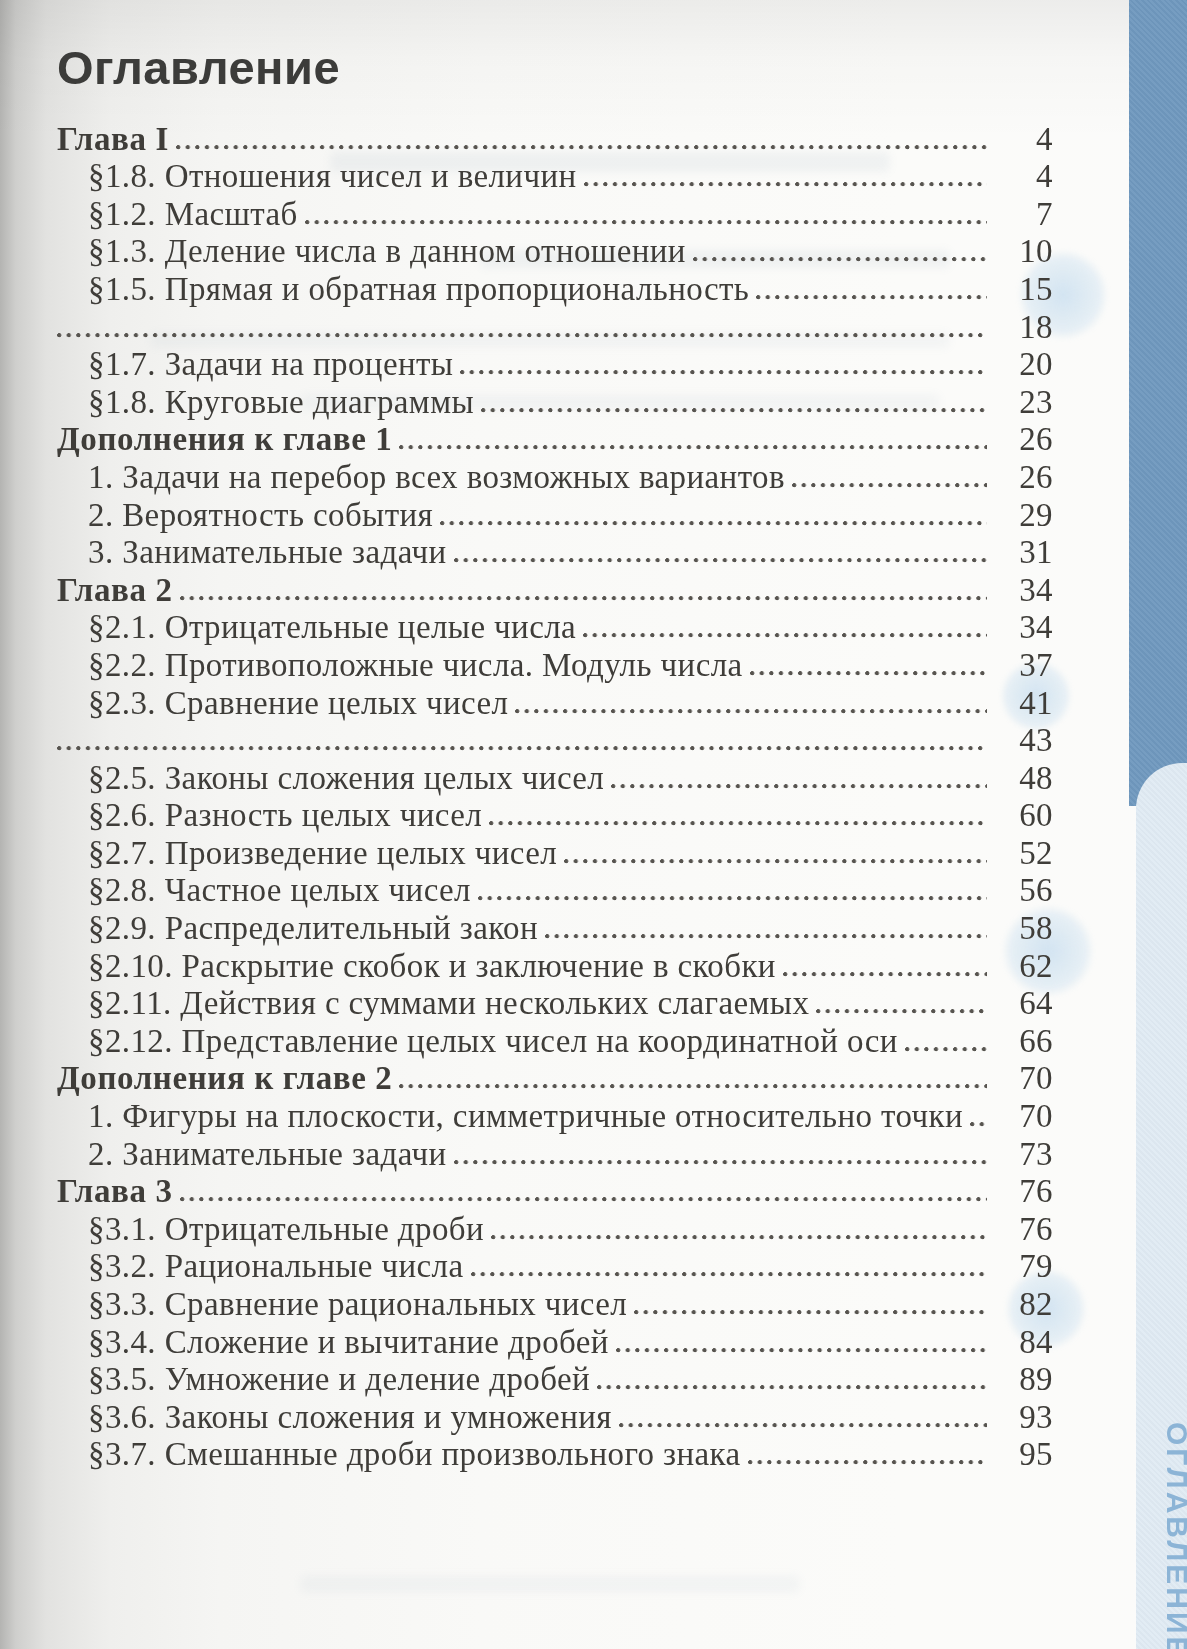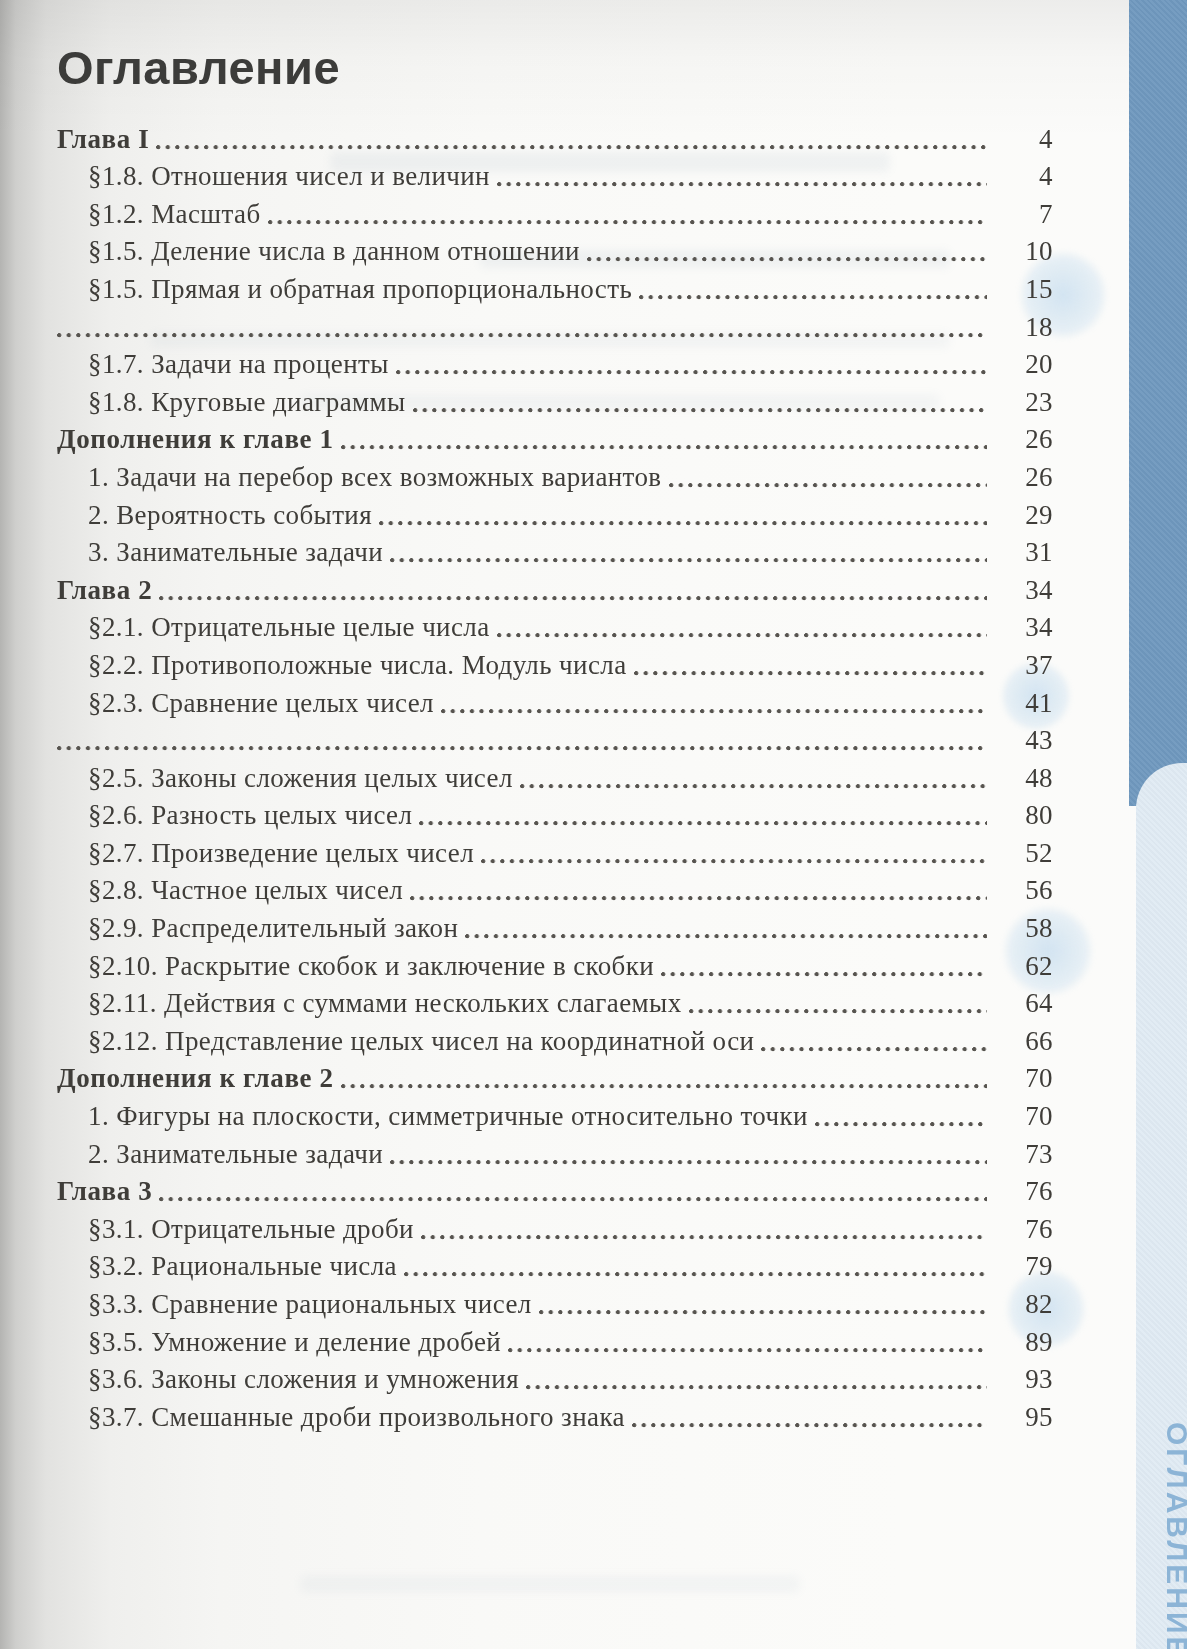--- a/index.html
+++ b/index.html
@@ -58,21 +58,21 @@
     font-weight:bold; font-size:47px; letter-spacing:0.5px;
     color:#3c3c3a;
   }
 
   
   .toc-list { position:absolute; left:57px; top:118px; width:996px; }
   .toc-group + .toc-group { margin-top:0; }
   .toc-row {
     display:flex; align-items:flex-end;
     height:37.6px;
-    font-size:27px; line-height:34px;
+    font-size:33px; line-height:34px;
     letter-spacing:0.4px;
   }
   .toc-row.chapter .toc-label { font-weight:bold; letter-spacing:0.6px; }
   .toc-row.sub .toc-label { padding-left:31px; }
   .toc-label { white-space:nowrap; padding-right:7px; }
   .toc-dots {
     flex:1 1 auto; min-width:18px;
     height:12px; margin-bottom:6px; margin-right:8px;
     background-image:radial-gradient(circle at 2.2px 9.2px, #57544f 1.8px, rgba(0,0,0,0) 2.4px);
     background-size:9.6px 12px;
@@ -115,21 +115,21 @@
       <span class="toc-label">§1.8. Отношения чисел и величин</span>
       <span class="toc-dots"></span>
       <span class="toc-page">4</span>
     </div>
         <div class="toc-row sub">
       <span class="toc-label">§1.2. Масштаб</span>
       <span class="toc-dots"></span>
       <span class="toc-page">7</span>
     </div>
         <div class="toc-row sub">
-      <span class="toc-label">§1.5. Деление числа в данном отношении</span>
+      <span class="toc-label">§1.3. Деление числа в данном отношении</span>
       <span class="toc-dots"></span>
       <span class="toc-page">10</span>
     </div>
         <div class="toc-row sub">
       <span class="toc-label">§1.5. Прямая и обратная пропорциональность</span>
       <span class="toc-dots"></span>
       <span class="toc-page">15</span>
     </div>
         <div class="toc-row sub">
       <span class="toc-dots"></span>
@@ -194,21 +194,21 @@
       <span class="toc-page">43</span>
     </div>
         <div class="toc-row sub">
       <span class="toc-label">§2.5. Законы сложения целых чисел</span>
       <span class="toc-dots"></span>
       <span class="toc-page">48</span>
     </div>
         <div class="toc-row sub">
       <span class="toc-label">§2.6. Разность целых чисел</span>
       <span class="toc-dots"></span>
-      <span class="toc-page">80</span>
+      <span class="toc-page">60</span>
     </div>
         <div class="toc-row sub">
       <span class="toc-label">§2.7. Произведение целых чисел</span>
       <span class="toc-dots"></span>
       <span class="toc-page">52</span>
     </div>
         <div class="toc-row sub">
       <span class="toc-label">§2.8. Частное целых чисел</span>
       <span class="toc-dots"></span>
       <span class="toc-page">56</span>
@@ -266,20 +266,25 @@
       <span class="toc-label">§3.2. Рациональные числа</span>
       <span class="toc-dots"></span>
       <span class="toc-page">79</span>
     </div>
         <div class="toc-row sub">
       <span class="toc-label">§3.3. Сравнение рациональных чисел</span>
       <span class="toc-dots"></span>
       <span class="toc-page">82</span>
     </div>
         <div class="toc-row sub">
+      <span class="toc-label">§3.4. Сложение и вычитание дробей</span>
+      <span class="toc-dots"></span>
+      <span class="toc-page">84</span>
+    </div>
+        <div class="toc-row sub">
       <span class="toc-label">§3.5. Умножение и деление дробей</span>
       <span class="toc-dots"></span>
       <span class="toc-page">89</span>
     </div>
         <div class="toc-row sub">
       <span class="toc-label">§3.6. Законы сложения и умножения</span>
       <span class="toc-dots"></span>
       <span class="toc-page">93</span>
     </div>
         <div class="toc-row sub">

